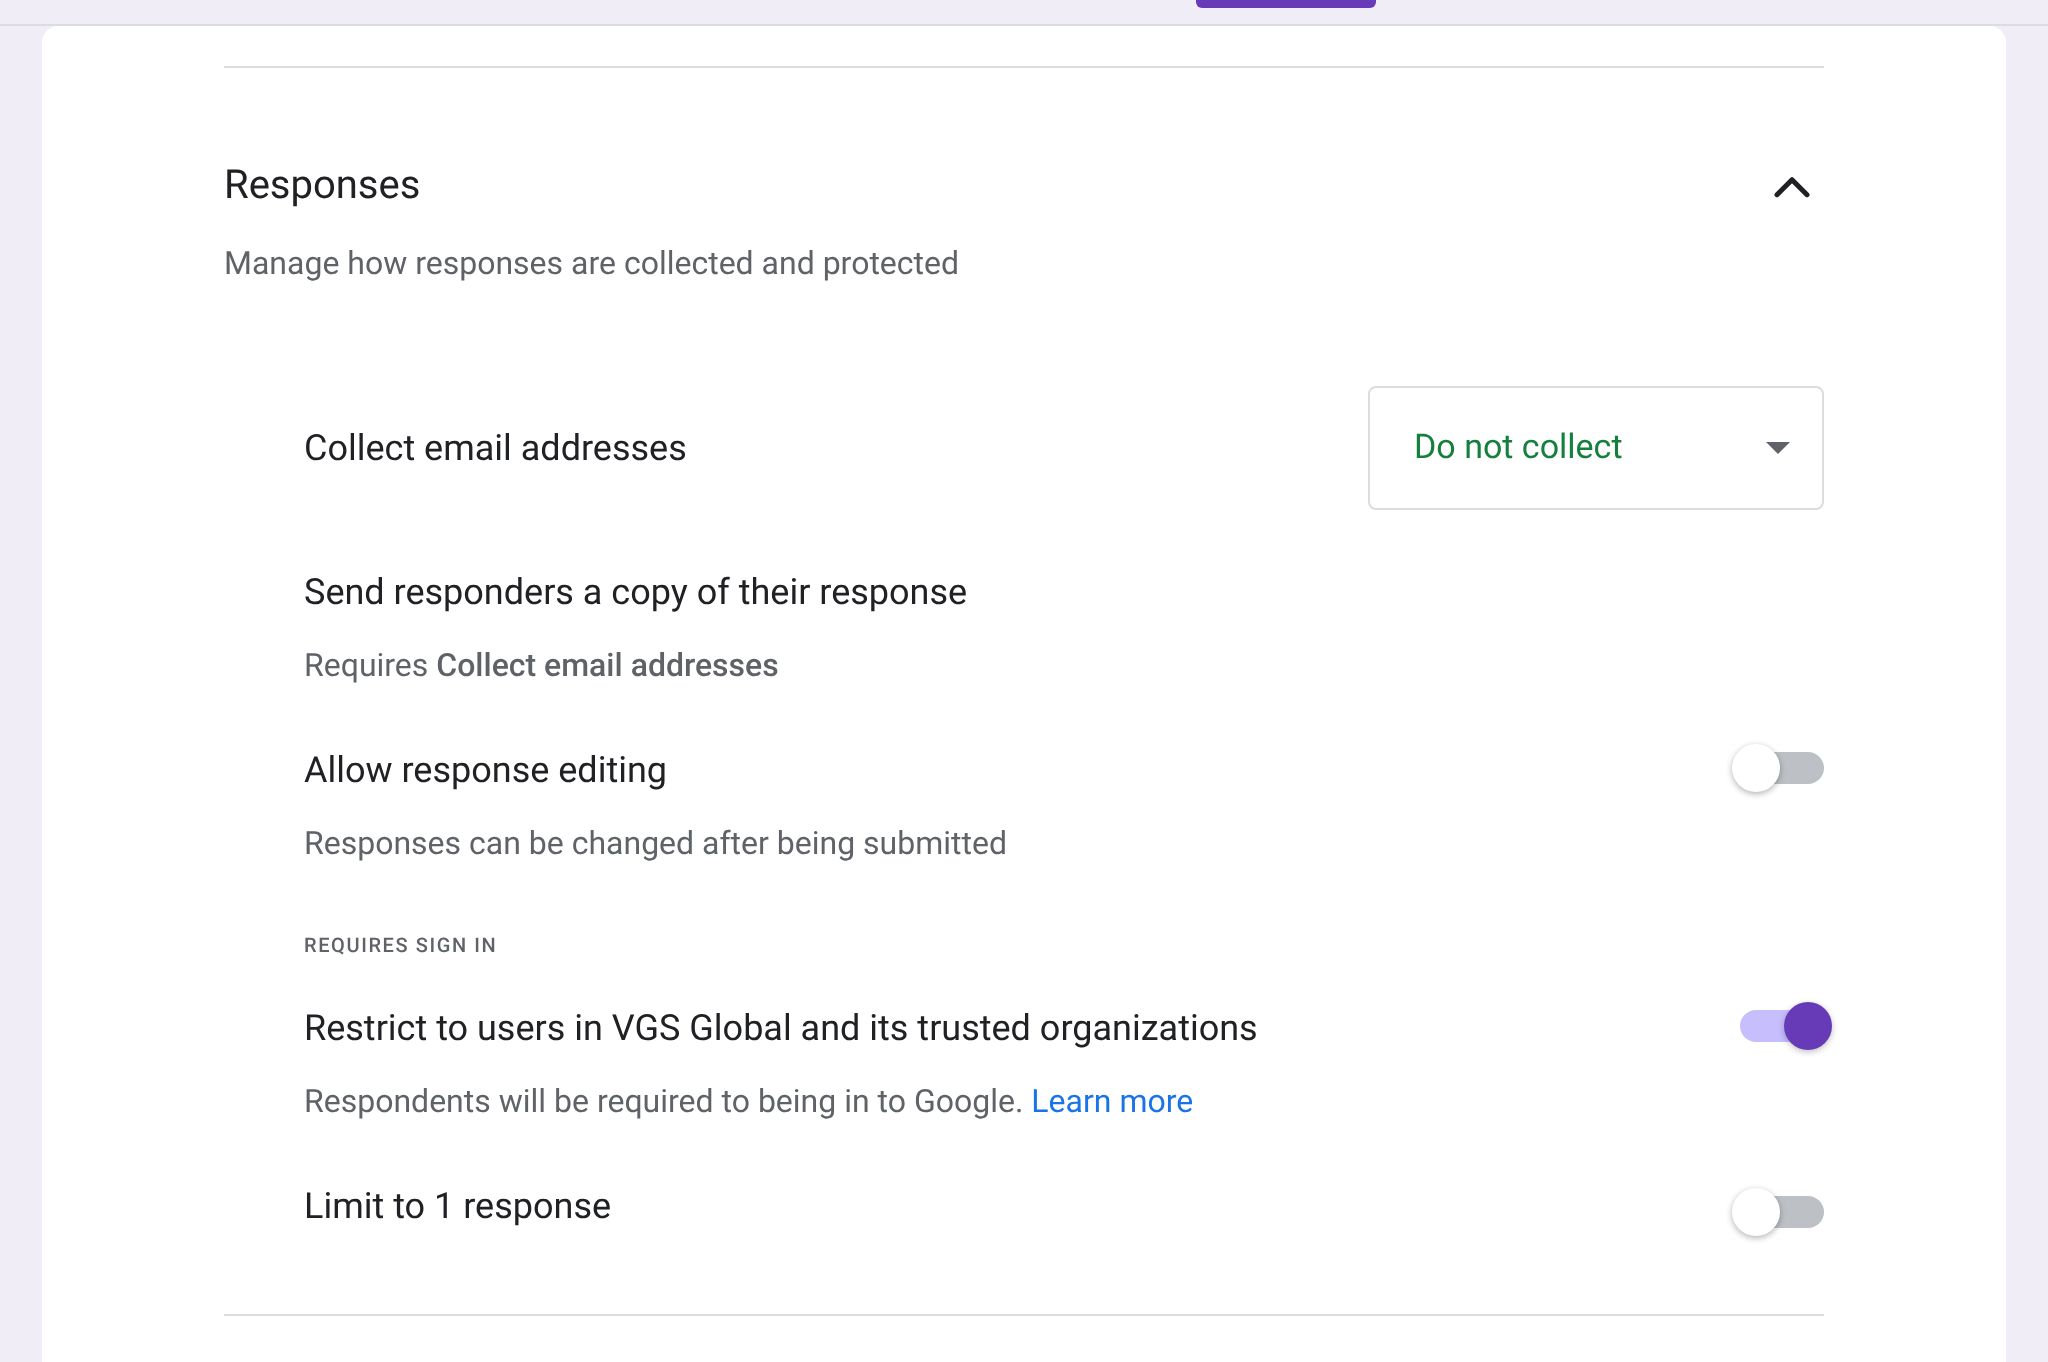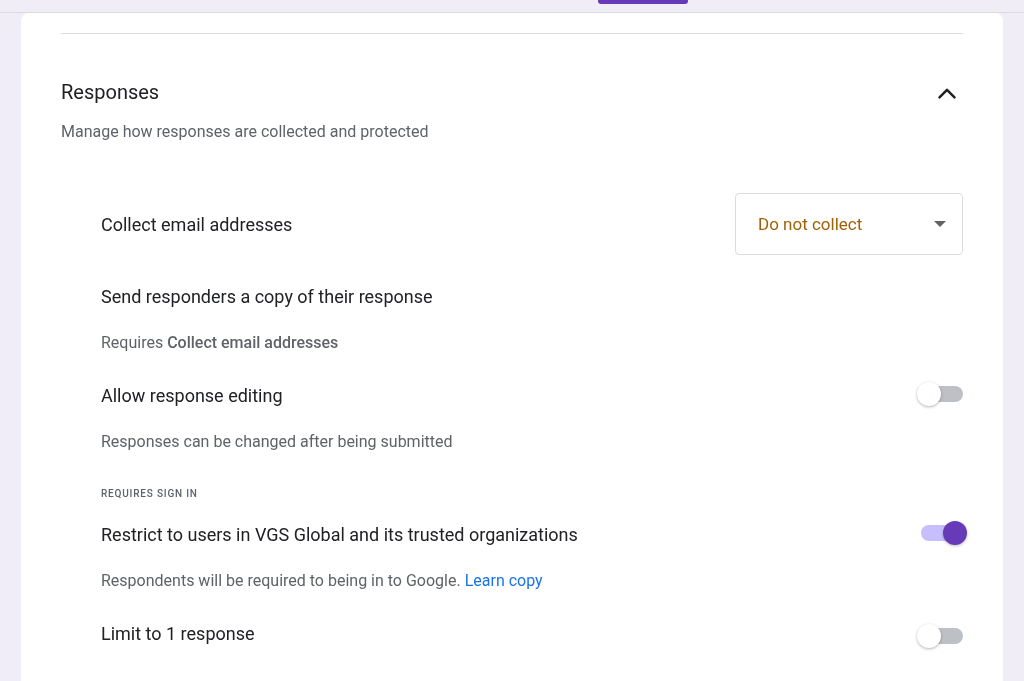--- a/index.html
+++ b/index.html
@@ -28,21 +28,21 @@
       background: #dadce0;
     }
     .card {
       position: absolute;
       top: 13px;
       left: 21px;
       right: 21px;
       bottom: 0;
       background: #fff;
       border-radius: 8px 8px 0 0;
-      padding: 0 40px;
+      padding: 0 91px;
     }
     .divider-top {
       height: 1px;
       background: #dadce0;
       margin-top: 20px;
     }
     .section-header {
       display: flex;
       justify-content: space-between;
       align-items: flex-start;
@@ -85,21 +85,21 @@
     }
     .setting-text .label {
       font-size: 18px;
       color: #202124;
       font-weight: 400;
       line-height: 1.5;
     }
     .setting-text .desc {
       font-size: 16px;
       color: #5f6368;
-      margin-top: 22px;
+      margin-top: 12px;
       line-height: 1.4;
     }
     .setting-text .desc .bold {
       font-weight: 500;
       color: #5f6368;
     }
     .setting-text .desc .link {
       color: #1a73e8;
       cursor: pointer;
     }
@@ -112,21 +112,21 @@
       align-items: center;
       justify-content: space-between;
       padding: 0 16px 0 22px;
       cursor: pointer;
     }
     .dropdown.disabled {
       color: #80868b;
     }
     .dropdown .dd-label {
       font-size: 17px;
-      color: #a16207;
+      color: #15803d;
     }
     .dropdown.disabled .dd-label {
       color: #9aa0a6;
     }
     .dd-caret {
       width: 0; height: 0;
       border-left: 6px solid transparent;
       border-right: 6px solid transparent;
       border-top: 6px solid #5f6368;
     }
@@ -229,21 +229,21 @@
         <div class="knob"></div>
       </div>
     </div>
 
     <div class="subsection-label">Requires sign in</div>
 
     <div class="setting-row with-sub">
       <div class="setting-text">
         <div class="label">Restrict to users in VGS Global and its trusted organizations</div>
         <div class="desc">
-          <span>Respondents will be required to being in to Google. </span><span class="link">Learn copy</span>
+          <span>Respondents will be required to being in to Google. </span><span class="link">Learn more</span>
         </div>
       </div>
       <div class="toggle on">
         <div class="knob"></div>
       </div>
     </div>
 
     <div class="setting-row">
       <div class="setting-text">
         <div class="label">Limit to 1 response</div>

